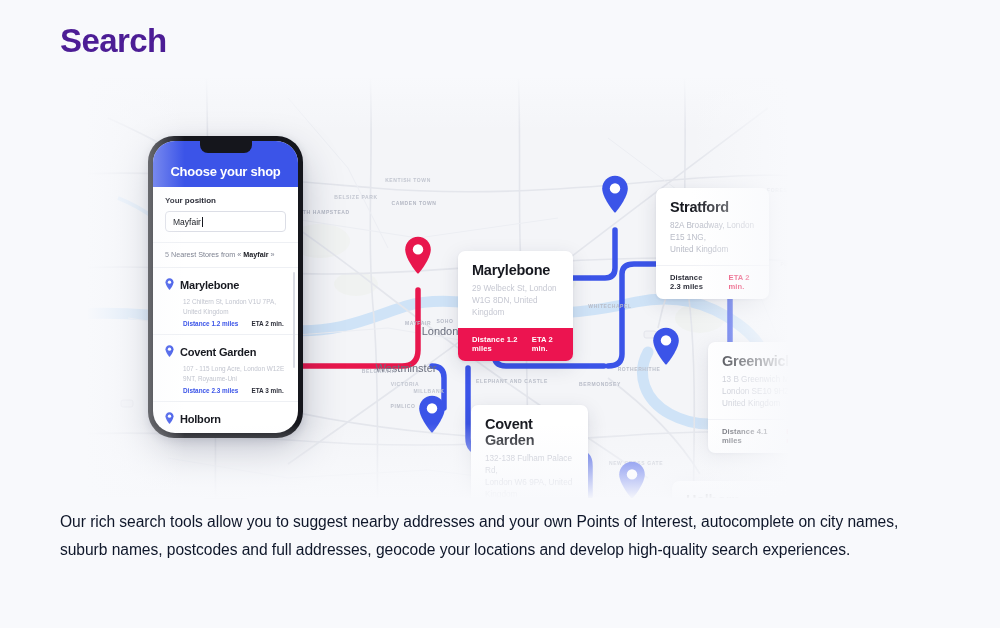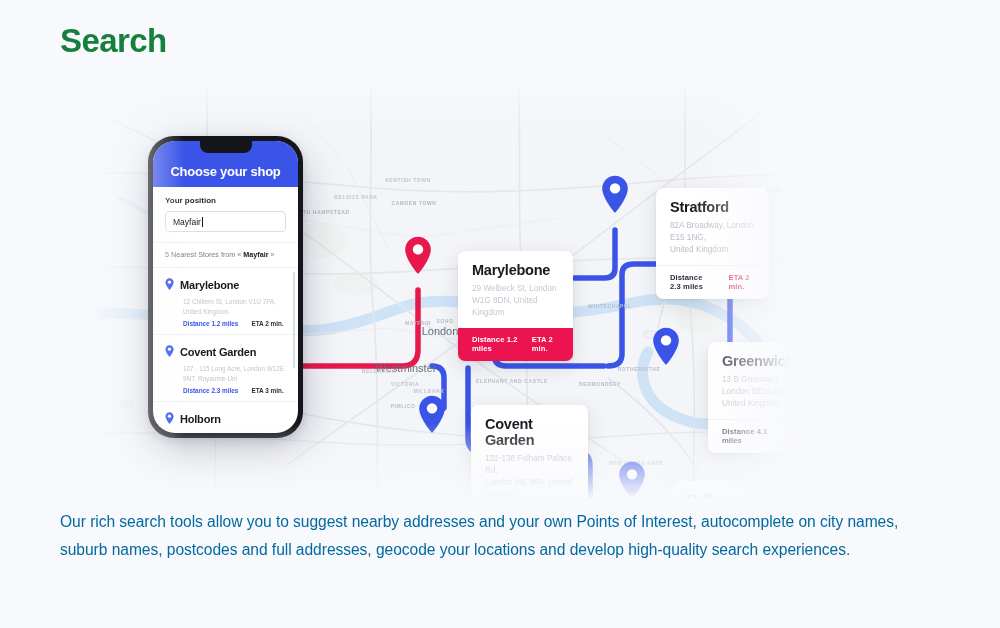--- a/index.html
+++ b/index.html
@@ -8,21 +8,21 @@
     background: #f8f9fc;
     font-family: "Liberation Sans", sans-serif;
     overflow: hidden;
   }
   .page { position: relative; width: 1000px; height: 628px; }
 
   
   .page-title {
     position: absolute; left: 60px; top: 22px;
     font-size: 33px; font-weight: 700; letter-spacing: -0.6px;
-    color: #15803d;
+    color: #4c1d95;
   }
 
   
   .map-stage {
     position: absolute; left: 88px; top: 78px;
     width: 700px; height: 420px;
     overflow: hidden;
   }
   .map-canvas { position: absolute; inset: 0; background: #f4f5f8; }
   .map-fade {
@@ -124,21 +124,21 @@
   .store-meta .distance { font-size: 6.4px; font-weight: 700; color: #3b54e8; }
   .store-meta .eta { font-size: 6.4px; font-weight: 700; color: #2b2d38; }
   .list-scrollbar {
     position: absolute; right: 3px; top: 4px; width: 2px; height: 96px;
     background: #dadce4; border-radius: 2px;
   }
 
   
   .body-copy {
     position: absolute; left: 60px; top: 508px; width: 880px;
-    font-size: 15.6px; line-height: 1.77; color: #0369a1; font-weight: 400;
+    font-size: 15.6px; line-height: 1.77; color: #0f172a; font-weight: 400;
     letter-spacing: -0.05px;
   }
 </style>
 </head>
 <body>
 
 <div class="page">
 
   <h1 class="page-title">Search</h1>
 

